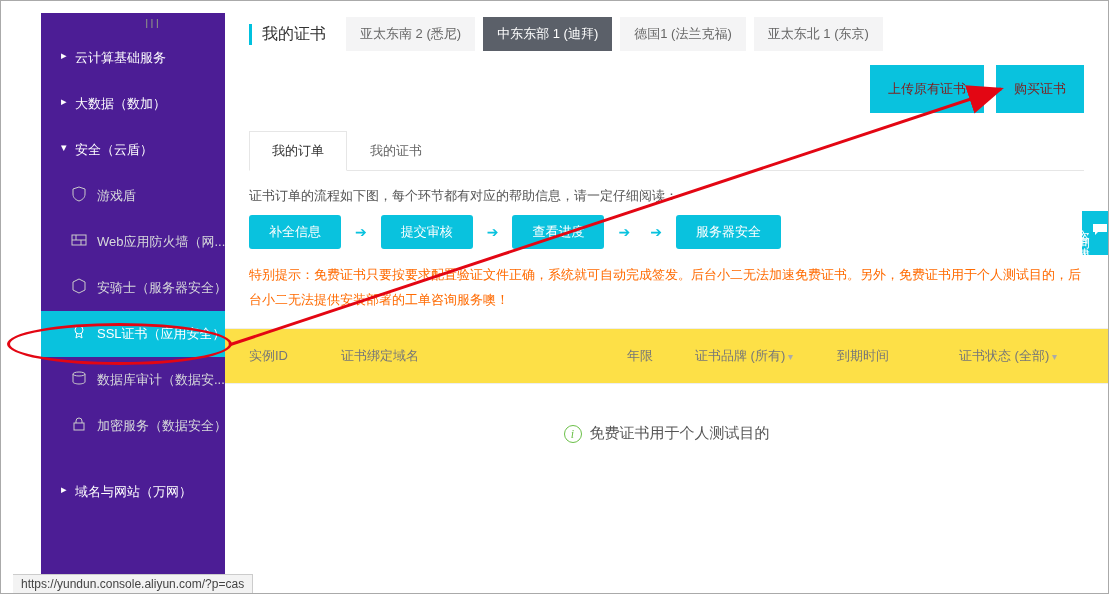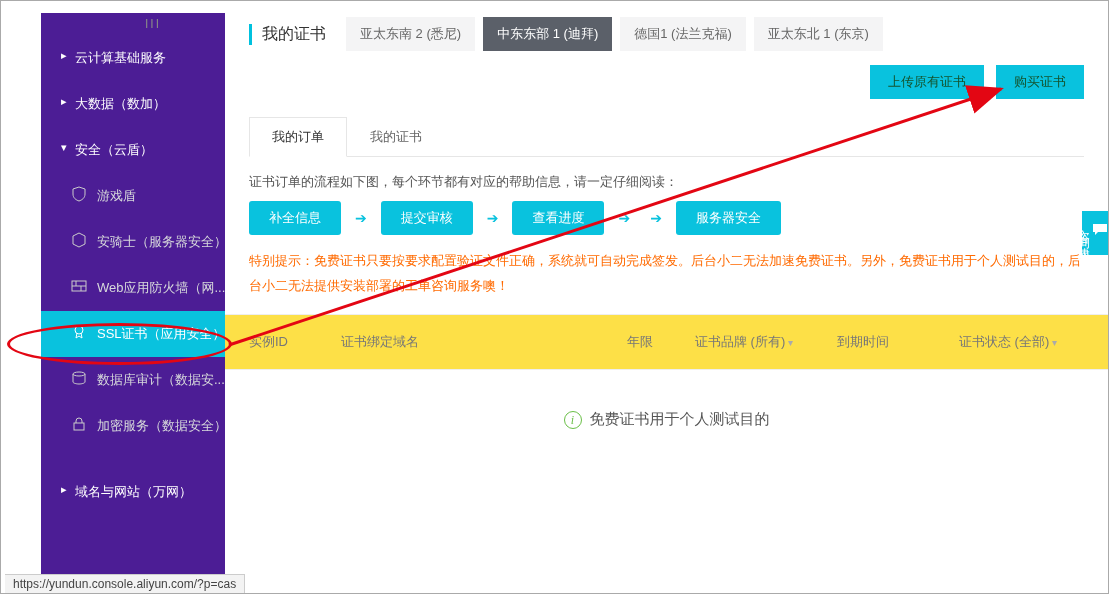--- a/index.html
+++ b/index.html
@@ -13,21 +13,21 @@
   .sidebar-item { padding:14px 0 14px 56px; color:#d7d9db; font-size:13px; cursor:pointer; position:relative; white-space:nowrap; overflow:hidden; text-overflow:ellipsis; }
   .sidebar-item.active { background:#09c2de; color:#fff; }
   .sidebar-item .icon { position:absolute; left:30px; top:13px; width:16px; height:16px; }
   .icon svg { width:16px; height:16px; display:block; }
   .main { position:absolute; left:224px; top:0; right:0; bottom:0; background:#fff; padding:0; }
   .region-tabs { padding:16px 0 0 24px; display:flex; align-items:center; gap:8px; }
   .region-title { font-size:16px; color:#333; margin-right:12px; border-left:3px solid #00c1de; padding-left:10px; }
   .region-tab { background:#f4f4f5; color:#666; padding:8px 14px; font-size:13px; cursor:pointer; }
   .region-tab.active { background:#5b6069; color:#fff; }
   .action-row { display:flex; justify-content:flex-end; gap:12px; padding:14px 24px 0 24px; }
-  .btn-primary { background:#09c2de; color:#14532d; padding:8px 18px; border:none; cursor:pointer; font-size:13px; }
+  .btn-primary { background:#09c2de; color:#7f1d1d; padding:15px 18px; border:none; cursor:pointer; font-size:13px; }
   .sub-tabs { margin:18px 24px 0 24px; border-bottom:1px solid #e6e6e6; display:flex; }
   .sub-tab { padding:10px 22px; color:#666; cursor:pointer; border:1px solid transparent; border-bottom:none; }
   .sub-tab.active { background:#fff; border:1px solid #e6e6e6; border-bottom:1px solid #fff; margin-bottom:-1px; color:#333; }
   .help-line { padding:16px 24px 10px 24px; color:#555; font-size:13px; }
   .flow { display:flex; align-items:center; gap:8px; padding:0 24px 14px 24px; }
   .flow-step { background:#09c2de; color:#fff; padding:8px 20px; border-radius:3px; font-size:13px; cursor:pointer; }
   .flow-arrow { color:#09c2de; font-size:14px; padding:0 6px; }
   .warning { color:#ff6a00; padding:0 24px 16px 24px; line-height:1.9; font-size:13px; }
   .table-head { display:flex; align-items:center; background:#fde047; color:#777; font-size:13px; padding:18px 24px; margin:0 0 0 0; border-top:1px solid #eee; border-bottom:1px solid #eee;gap:12px; }
   .th { flex:0 0 auto; }
@@ -37,21 +37,21 @@
   .th-brand { width:160px; padding-left:30px; }
   .th-expire { width:110px; }
   .th-status { width:140px; }
   .th-progress { width:40px; }
   .dd { color:#777; cursor:pointer; }
   .dd::after { content:" ▾"; font-size:10px; color:#aaa; }
   .empty { text-align:center; color:#555; padding:40px 0; font-size:15px; }
   .empty .info-icon { color:#6abf47; border:1.5px solid #6abf47; border-radius:50%; width:18px; height:18px; display:inline-flex; align-items:center; justify-content:center; font-style:italic; font-family:serif; font-size:12px; margin-right:8px; vertical-align:middle; }
   .feedback-tab { position:absolute; right:0; top:210px; width:26px; background:#09c2de; color:#fff; padding:10px 0; text-align:center; font-size:13px; cursor:pointer; writing-mode:vertical-rl; letter-spacing:4px; }
   .feedback-tab .bubble { display:block; margin:0 auto 6px auto; }
-  .status-url { position:absolute; left:4px; bottom:0; background:#f3f3f3; border-top:1px solid #ccc; border-right:1px solid #ccc; padding:2px 8px; font-size:12px; color:#444; }
+  .status-url { position:absolute; left:12px; bottom:0; background:#f3f3f3; border-top:1px solid #ccc; border-right:1px solid #ccc; padding:2px 8px; font-size:12px; color:#444; }
   .red-anno { position:absolute; pointer-events:none; }
   .red-ellipse { position:absolute; border:3px solid #e30613; border-radius:50%/50%; }
   .red-arrow-svg { position:absolute; }
 </style>
 </head>
 <body>
 
 <div class="viewport">
 
   <div class="sidebar">
@@ -71,35 +71,35 @@
       <span class="icon">
           <svg viewBox="0 0 16 16">
             <path d="M8 1l6 2v5c0 4-3 6-6 7-3-1-6-3-6-7V3l6-2z" fill="none" stroke="#ccc" stroke-width="1"></path>
           </svg>
         </span>
       <span>游戏盾</span>
     </div>
     <div class="sidebar-item">
       <span class="icon">
           <svg viewBox="0 0 16 16">
-            <polygon points="8,1 14,4 14,12 8,15 2,12 2,4" fill="none" stroke="#ccc"></polygon>
-          </svg>
-        </span>
-      <span>安骑士（服务器安全）</span>
-    </div>
-    <div class="sidebar-item">
-      <span class="icon">
-          <svg viewBox="0 0 16 16">
             <rect x="1" y="3" width="14" height="10" fill="none" stroke="#ccc"></rect>
             <line x1="1" y1="8" x2="15" y2="8" stroke="#ccc"></line>
             <line x1="5" y1="3" x2="5" y2="8" stroke="#ccc"></line>
             <line x1="10" y1="8" x2="10" y2="13" stroke="#ccc"></line>
           </svg>
         </span>
       <span>Web应用防火墙（网...</span>
+    </div>
+    <div class="sidebar-item">
+      <span class="icon">
+          <svg viewBox="0 0 16 16">
+            <polygon points="8,1 14,4 14,12 8,15 2,12 2,4" fill="none" stroke="#ccc"></polygon>
+          </svg>
+        </span>
+      <span>安骑士（服务器安全）</span>
     </div>
     <div class="sidebar-item active">
       <span class="icon">
           <svg viewBox="0 0 16 16">
             <circle cx="8" cy="6" r="4" fill="none" stroke="#fff"></circle>
             <path d="M6 9l-1 5 3-2 3 2-1-5" fill="none" stroke="#fff"></path>
           </svg>
         </span>
       <span>SSL证书（应用安全）</span>
     </div>

